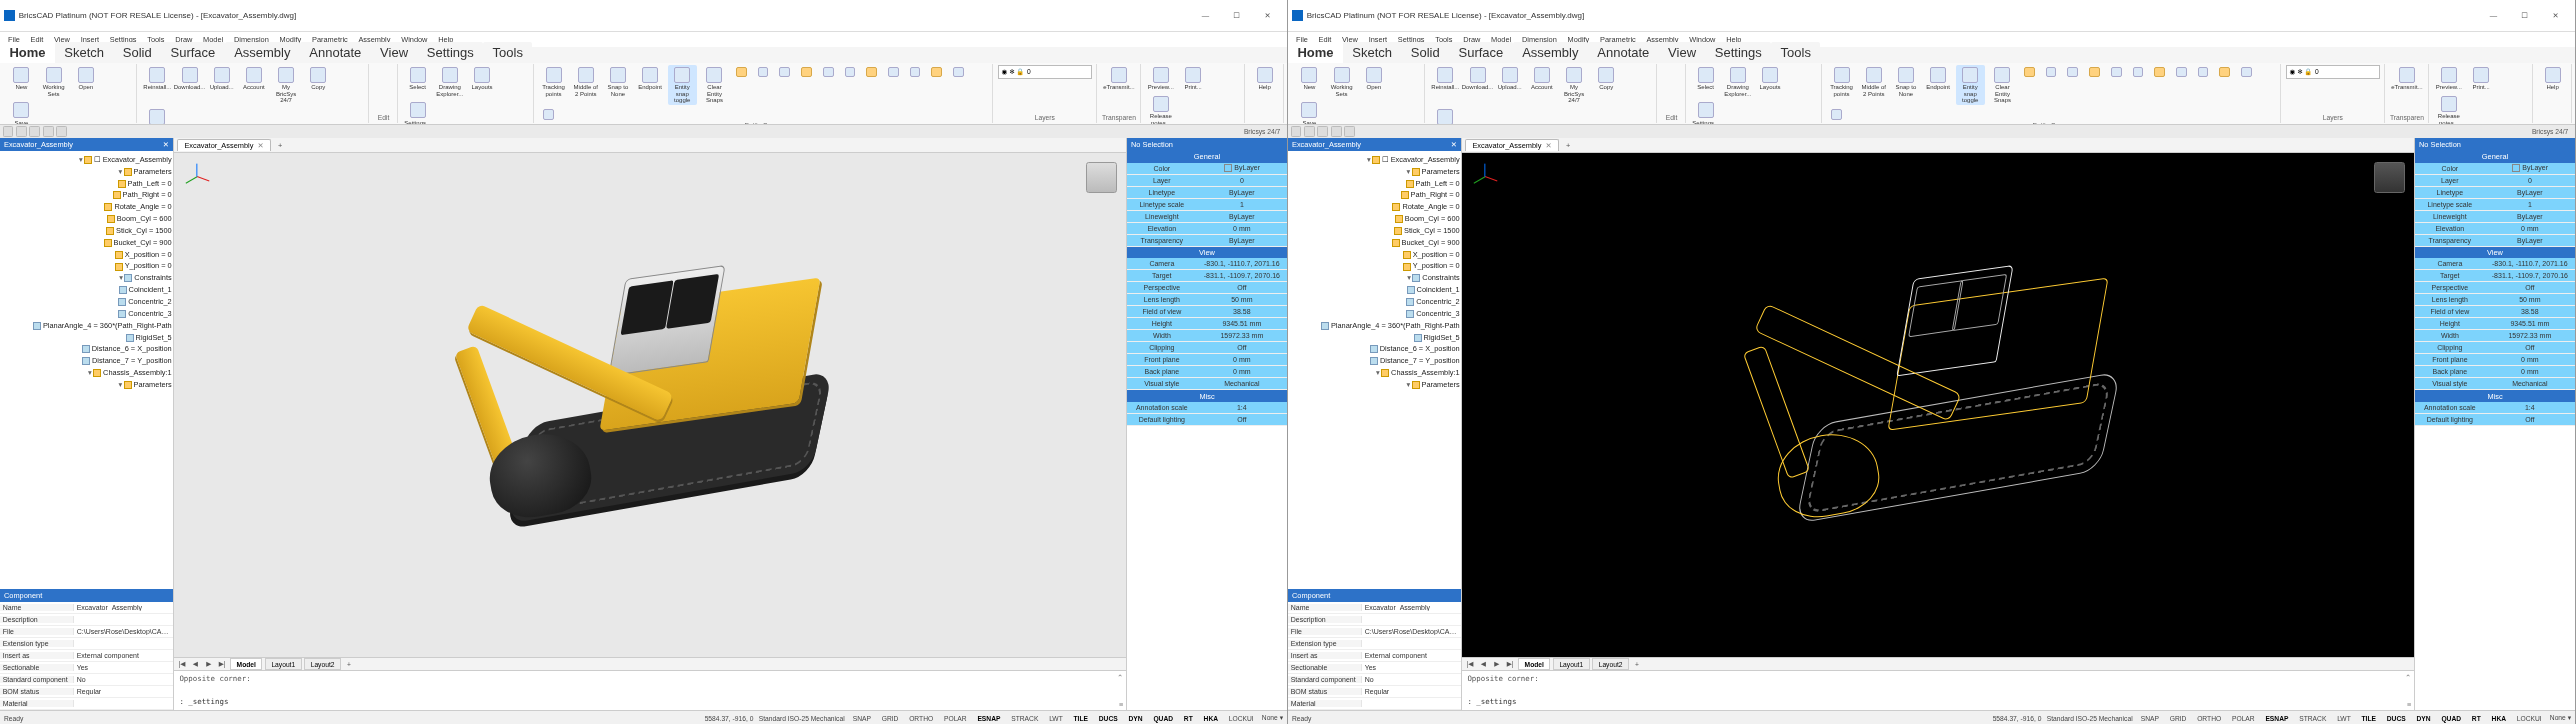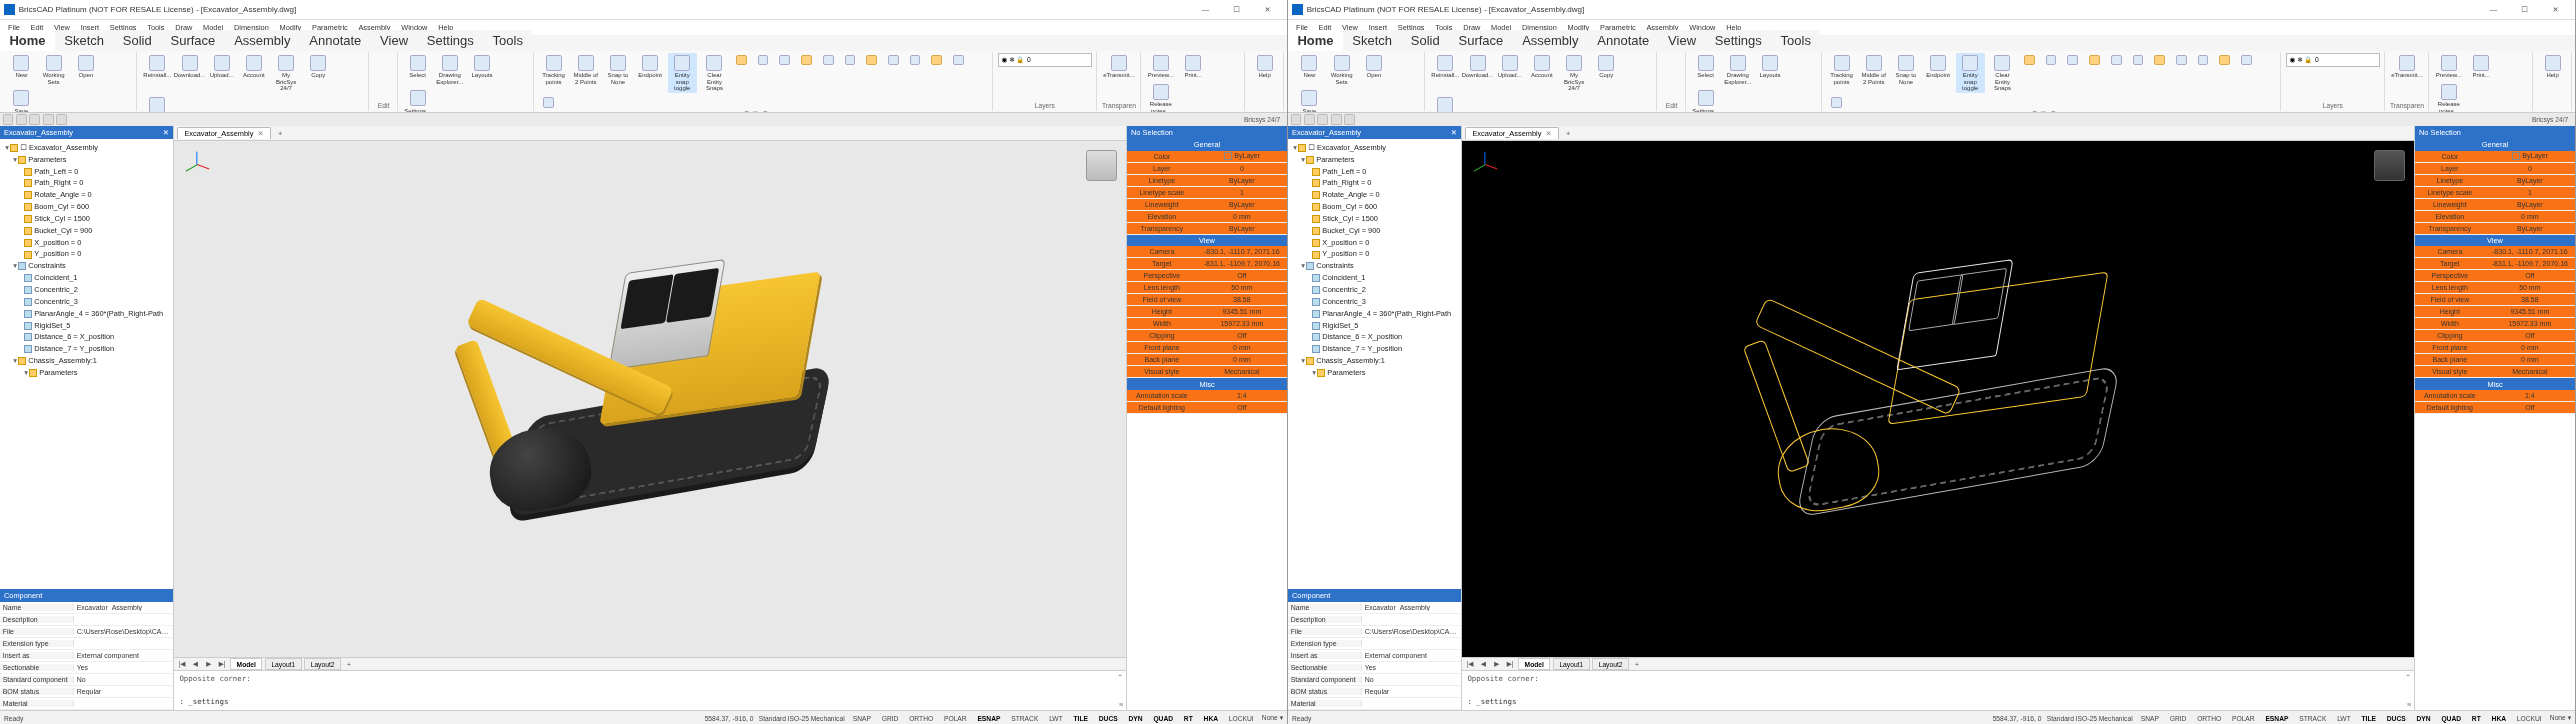--- a/index.html
+++ b/index.html
@@ -1,18 +1,18 @@
 <!DOCTYPE html>
 <html style="font-size:10.7px"><head>
 <meta charset="utf-8">
 <style>
 * { margin:0; padding:0; box-sizing:border-box; font-family:"Segoe UI",Tahoma,sans-serif; }
 body { background:#fff; width:2576px; height:725px; font-size:7.4px; display:flex; }
 .win { width:1288px; height:725px; display:flex; flex-direction:column; border-right:0.7px solid #999; }
-.titlebar { height:20px; background:#fff; display:flex; align-items:center; padding:0 4px; border-bottom:0.7px solid #ddd; }
+.titlebar { height:32px; background:#fff; display:flex; align-items:center; padding:0 4px; border-bottom:0.7px solid #ddd; }
 .titlebar .icon { width:10.7px; height:10.7px; background:#0a66c2; margin-right:4px; display:inline-block; }
 .titlebar .title { flex:1; font-size:8px; color:#333; }
 .titlebar .wbtn { width:31px; height:20px; display:flex; align-items:center; justify-content:center; color:#555; cursor:pointer; }
 .menubar { height:14.8px; background:#fff; display:flex; align-items:center; gap:2.7px; padding:0 4px; font-size:7.4px; }
 .menubar span { padding:1.3px 4px; cursor:pointer; color:#333; }
 .ribbontabs { height:16px; background:#f5f5f5; display:flex; align-items:flex-end; font-size:13px; }
 .ribbontabs .rtab { padding:2.7px 9.4px; background:#f5f5f5; color:#333; cursor:pointer; border-top-left-radius:2px; border-top-right-radius:2px; }
 .ribbontabs .rtab.active { background:#fff; font-weight:600; }
 .ribbon { height:62px; background:#f9f9f9; border-bottom:0.7px solid #ccc; display:flex; align-items:stretch; padding:1.3px 2.7px; gap:1.3px; overflow:hidden; }
 .rgroup { display:flex; flex-direction:column; align-items:center; border-right:0.7px solid #ddd; padding:1.3px 4px; min-width:27px; }
@@ -26,21 +26,21 @@
 .rbtn.sm { width:19px; }
 .rbtn.sm .ric { width:10.7px; height:10.7px; }
 .qat { height:13.4px; background:#eaeaea; display:flex; align-items:center; padding:0 2.7px; gap:2.7px; font-size:6.7px; color:#555; }
 .qat .qic { width:10.7px; height:10.7px; background:#ddd; border:0.7px solid #bbb; border-radius:1.3px; cursor:pointer; }
 .qat .brx { margin-left:auto; margin-right:4px; }
 .workrow { flex:1; display:flex; min-height:0; }
 .leftdock { width:174px; display:flex; flex-direction:column; border-right:0.7px solid #ccc; }
 .panel-hdr { background:#2d72c8; color:#fff; font-size:7.4px; padding:2px 4px; display:flex; align-items:center; }
 .panel-hdr .x { margin-left:auto; cursor:pointer; }
 .mtree { background:#fff; flex:1; overflow:auto; padding:2.7px 1.3px; font-size:7.4px; line-height:1.6; color:#222; }
-.mtree .nd { padding-left:4px; white-space:nowrap; }
+.mtree .nd { padding-left:4px; white-space:nowrap;text-align:right; }
 .mtree .nd .tw { color:#666; margin-right:1.3px; }
 .mtree .nd .nic { display:inline-block; width:8px; height:8px; background:#fc6; border:0.7px solid #c90; vertical-align:middle; margin-right:2px; }
 .mtree .nd.cons .nic { background:#bde; border-color:#79b; }
 .mtree .lv1 { padding-left:12px; }
 .mtree .lv2 { padding-left:23px; }
 .comp-grid { font-size:7px; }
 .comp-grid .row { display:flex; height:12px; align-items:center; border-bottom:0.7px solid #eee; }
 .comp-grid .row .k { width:74px; padding-left:2.7px; color:#333; background:#f5f5f5; border-right:0.7px solid #e5e5e5; }
 .comp-grid .row .v { flex:1; padding-left:2.7px; color:#333; overflow:hidden; text-overflow:ellipsis; white-space:nowrap; }
 .center { flex:1; display:flex; flex-direction:column; min-width:0; }
@@ -78,21 +78,21 @@
 .layoutbar .lt { padding:1.3px 5.4px; background:#eee; border:0.7px solid #ccc; cursor:pointer; }
 .layoutbar .lt.act { background:#fff; font-weight:600; }
 .layoutbar .nav { width:10.7px; text-align:center; cursor:pointer; color:#555; }
 .cmdline { height:40px; background:#fff; border-top:0.7px solid #ccc; position:relative; }
 .cmdline .hist { position:absolute; left:5.4px; top:2.7px; color:#555; font-family:Consolas,monospace; font-size:7.4px; }
 .cmdline .prompt { position:absolute; left:5.4px; bottom:4px; color:#333; font-family:Consolas,monospace; font-size:7.4px; }
 .cmdline .up { position:absolute; right:2.7px; top:1.3px; color:#888; cursor:pointer; }
 .cmdline .sl { position:absolute; right:2.7px; bottom:1.3px; color:#888; cursor:pointer; }
 .rightdock { width:161px; display:flex; flex-direction:column; border-left:0.7px solid #ccc;text-align:center; }
 .sec-hdr { background:#2d72c8; color:#fff; padding:1.3px 4px; font-size:7.4px; }
-.prop-grid { font-size:7px; background:#f97316; }
+.prop-grid { font-size:7px; background:#7dd3fc; }
 .prop-grid .row { display:flex; height:12px; align-items:center; border-bottom:0.7px solid #eee; }
 .prop-grid .row .k { width:67px; padding-left:2.7px; color:#333; }
 .prop-grid .row .v { flex:1; padding-left:2.7px; color:#333; }
 .prop-grid .row .sw { display:inline-block; width:8px; height:8px; border:0.7px solid #888; margin-right:2.7px; vertical-align:middle; }
 .statusbar { height:14.8px; background:#f1f1f1; border-top:0.7px solid #ccc; display:flex; align-items:center; font-size:6.7px; color:#444; padding:0 4px; gap:5.4px; }
 .statusbar .ready { margin-right:auto; }
 .statusbar .tog { padding:0 2.7px; cursor:pointer; }
 .statusbar .tog.on { font-weight:600; color:#000; }
 .ribbon .layerbox { width:94px; height:13.4px; border:0.7px solid #bbb; background:#fff; font-size:6.7px; padding:1.3px 2.7px; display:flex; align-items:center; }
 </style>

